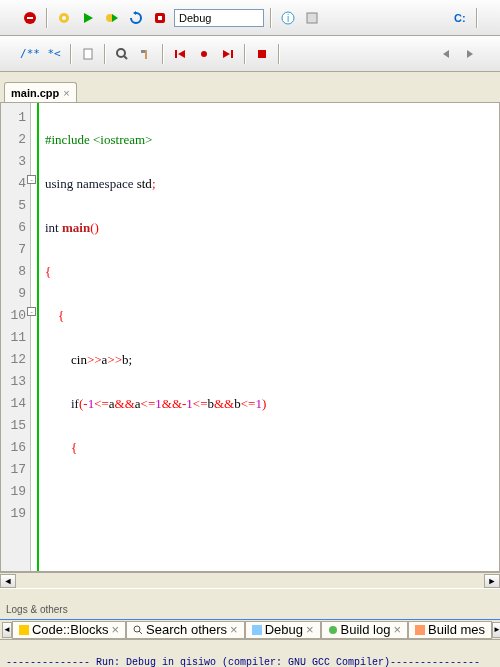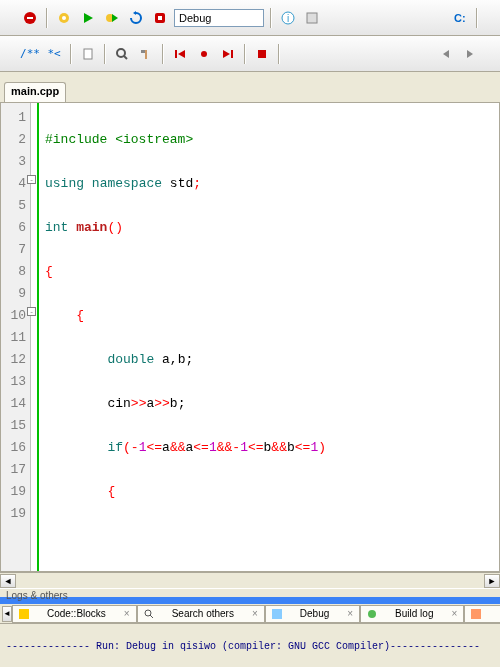--- a/index.html
+++ b/index.html
@@ -2,39 +2,39 @@
 <html><head>
 <meta charset="utf-8">
 <style>
   * { margin:0; padding:0; box-sizing:border-box; }
   body { width:500px; height:667px; background:#ece9d8; font-family:Tahoma,Verdana,sans-serif; font-size:11px; overflow:hidden; }
   .toolbar { height:36px; background:linear-gradient(#fdfdfd,#e6e6e6); border-bottom:1px solid #aca899; display:flex; align-items:center; padding:0 20px; gap:4px; }
   .toolbar .tool-btn { width:20px; height:20px; display:flex; align-items:center; justify-content:center; cursor:pointer; }
   .toolbar .sep { width:2px; height:20px; border-left:1px solid #aca899; border-right:1px solid #fff; margin:0 2px; }
   .target-box { height:18px; border:1px solid #7f9db9; background:#fff; font-size:11px; padding:0 4px; min-width:90px; display:flex; align-items:center; }
   .tab-bar { height:22px; background:#ece9d8; display:flex; align-items:flex-end; padding-left:4px; margin-top:8px; }
-  .tab { height:20px; background:#fdfcf7; border:1px solid #aca899; border-bottom:none; border-radius:3px 3px 0 0; padding:2px 6px; font-size:11px; font-weight:bold; display:flex; align-items:center; gap:4px;flex-direction:column; }
+  .tab { height:20px; background:#fdfcf7; border:1px solid #aca899; border-bottom:none; border-radius:3px 3px 0 0; padding:2px 6px; font-size:11px; font-weight:bold; display:flex; align-items:center; gap:4px; }
   .tab .close-x { color:#888; font-weight:normal; cursor:pointer; }
   .editor { background:#fff; border:1px solid #aca899; height:470px; position:relative; display:flex; }
   .gutter { width:30px; background:#f0f0f0; border-right:1px solid #c0c0c0; text-align:right; padding:4px 4px 0 0; font-family:"Courier New",monospace; font-size:13px; color:#808080; line-height:22px; }
   .margin { width:8px; background:#fff; border-right:2px solid #00c000; position:relative; }
   .fold { position:absolute; left:-4px; width:9px; height:9px; border:1px solid #808080; background:#fff; font-size:8px; line-height:7px; text-align:center; color:#808080; cursor:pointer; }
-  .code { flex:1; font-family:Liberation Mono, monospace; font-size:13px; line-height:22px; padding:4px 0 0 6px; white-space:pre; color:#000; overflow:hidden; }
+  .code { flex:1; font-family:Liberation Serif, serif; font-size:13px; line-height:22px; padding:4px 0 0 6px; white-space:pre; color:#000; overflow:hidden; }
   .kw-pre  { color:#008000; }
-  .kw-blue { color:#0f766e; }
+  .kw-blue { color:#0f172a; }
   .kw-usr  { color:#b91c1c; font-weight:bold; }
   .op      { color:#ff0000; }
   .num     { color:#c000c0; }
   @keyframes blink { 50% { opacity:0; } }
   .hscroll { height:16px; background:#ece9d8; border-top:1px solid #aca899; display:flex; align-items:center; }
   .hscroll .arrow { width:16px; height:14px; border:1px solid #aca899; background:linear-gradient(#fff,#e0e0e0); text-align:center; font-size:9px; line-height:12px; }
   .hscroll .track { flex:1; }
-  .logs-title { height:16px; background:#ece9d8; border-top:1px solid #fff; border-bottom:7px solid #3b82f6; padding:1px 6px; font-size:10px; color:#555; }
+  .logs-title { height:16px; background:#ece9d8; border-top:1px solid #fff; border-bottom:1px solid #3b82f6; padding:15px 6px; font-size:10px; color:#555; }
   .logs-tabs { height:20px; background:#ece9d8; display:flex; align-items:center; padding:0 2px; gap:0; border-bottom:1px solid #aca899; overflow:hidden; }
-  .logs-tabs .lt { height:18px; border:1px solid #aca899; background:#fdfcf7; padding:1px 6px; font-size:10px; display:flex; align-items:center; gap:18px; white-space:nowrap; }
+  .logs-tabs .lt { height:18px; border:1px solid #aca899; background:#fdfcf7; padding:1px 6px; font-size:13px; display:flex; align-items:center; gap:3px; white-space:nowrap; }
   .logs-tabs .arrow { width:12px; height:16px; border:1px solid #aca899; background:linear-gradient(#fff,#e0e0e0); text-align:center; font-size:8px; line-height:14px; }
   .log-body { padding:3px 6px; font-family:"Courier New",monospace; font-size:10px; line-height:13px; color:#000080; white-space:pre; overflow:hidden; }
   .log-line-run { color:#000080; }
   svg { display:block; }
 </style>
 </head>
 <body>
 
 <div class="toolbar">
   <span class="tool-btn">
@@ -189,21 +189,20 @@
   <div class="margin">
     <div class="fold" style="top:72px">-</div>
     <div class="fold" style="top:204px">-</div>
   </div>
   <div class="code">
 <div><span class="kw-pre">#include &lt;iostream&gt;</span></div>
 <div><span class="kw-blue">using</span> <span class="kw-blue">namespace</span> <span>std</span><span class="op">;</span></div>
 <div><span class="kw-blue">int</span> <span class="kw-usr">main</span><span class="op">()</span></div>
 <div><span class="op">{</span></div>
 <div>    <span class="op">{</span></div>
-<div>        <span class="kw-blue">double</span><span> a,b;</span></div>
 <div>        <span>cin</span><span class="op">&gt;&gt;</span><span>a</span><span class="op">&gt;&gt;</span><span>b;</span></div>
 <div>        <span class="kw-blue">if</span><span class="op">(-</span><span class="num">1</span><span class="op">&lt;=</span><span>a</span><span class="op">&amp;&amp;</span><span>a</span><span class="op">&lt;=</span><span class="num">1</span><span class="op">&amp;&amp;-</span><span class="num">1</span><span class="op">&lt;=</span><span>b</span><span class="op">&amp;&amp;</span><span>b</span><span class="op">&lt;=</span><span class="num">1</span><span class="op">)</span></div>
 <div>        <span class="op">{</span></div>
 <div>            </div>
 
 
 
 
 
 

